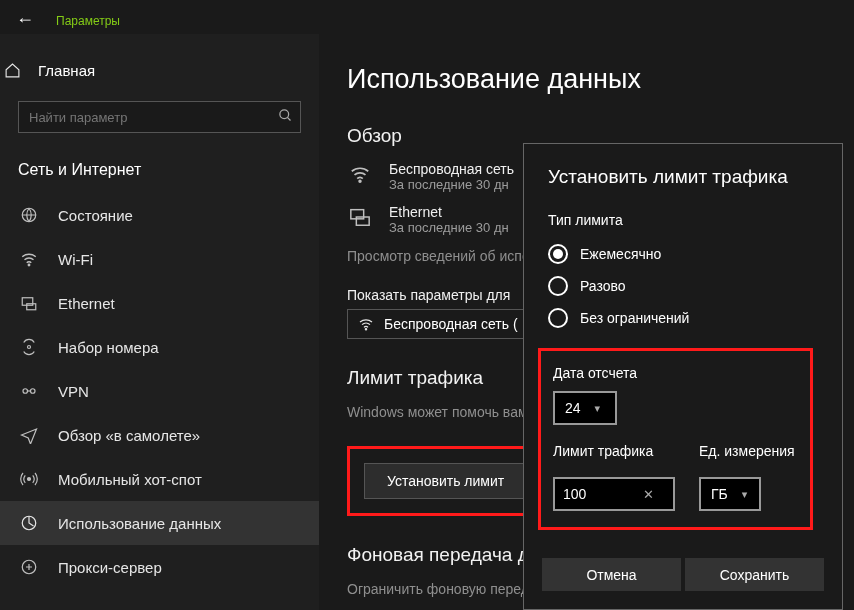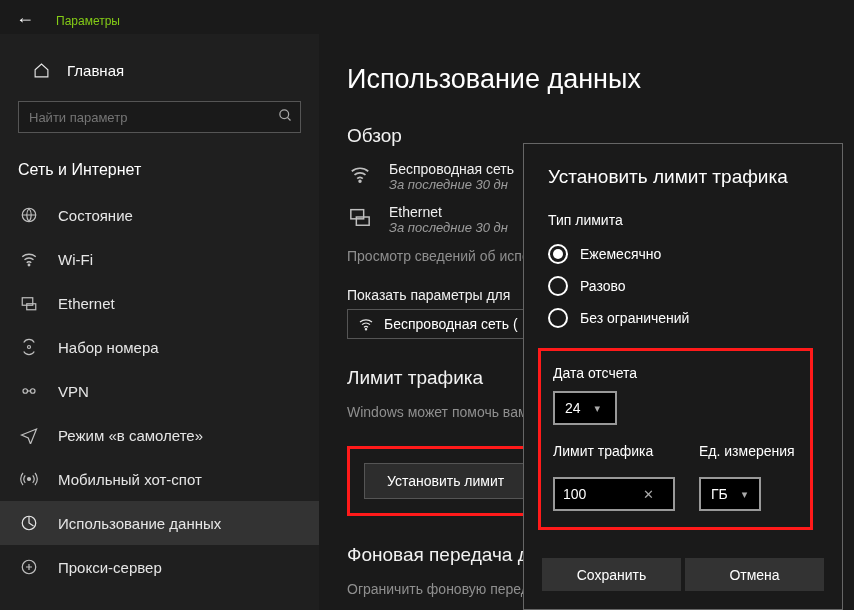--- a/index.html
+++ b/index.html
@@ -2,39 +2,39 @@
 <html><head>
   <meta charset="utf-8">
   <style>
     * { margin: 0; padding: 0; box-sizing: border-box; font-family: "Segoe UI", Tahoma, sans-serif; }
     body { width: 854px; height: 610px; background: #1a1a1a; color: #ffffff; overflow: hidden; position: relative; }
     .topbar { height: 34px; display: flex; align-items: center; padding-left: 16px; gap: 22px; }
     .back-arrow { font-size: 18px; color: #fff; cursor: pointer; }
     .topbar-title { font-size: 12px; color: #84cc16; margin-top: 8px; }
     .app { display: flex; height: calc(100% - 34px); }
     .sidebar { width: 319px; background: #1f1f1f; padding-top: 18px; overflow: hidden; }
-    .home-row { display: flex; align-items: center; gap: 16px; padding: 10px 31px; cursor: pointer; }
+    .home-row { display: flex; align-items: center; gap: 16px; padding: 10px 2px; cursor: pointer; }
     .home-row .icon { width: 20px; display: flex; justify-content: center; }
     .home-row .label { font-size: 15px; }
     .search-wrap { padding: 12px 18px 18px 18px; }
     .search { position: relative; }
     .search input { width: 100%; height: 32px; background: #1a1a1a; border: 1px solid #555; color: #a16207; padding: 0 34px 0 10px; font-size: 13px; outline: none; }
     .search .sicon { position: absolute; right: 8px; top: 7px; color: #aaa; font-size: 14px; }
     .category { padding: 10px 18px 14px 18px; font-size: 16px; color: #fff; }
     .nav-item { display: flex; align-items: center; gap: 18px; padding: 13px 18px; cursor: pointer; font-size: 15px; color: #e6e6e6; }
     .nav-item.active { background: #333333; }
     .nav-item .icon { width: 22px; display: flex; justify-content: center; color: #bfbfbf; font-size: 16px; }
     .main { flex: 1; background: #1a1a1a; padding: 30px 0 0 28px; overflow: hidden; position: relative; }
     .page-title { font-size: 27px; font-weight: 300; margin-bottom: 30px; }
     .section-title { font-size: 19px; font-weight: 400; margin-bottom: 14px; color: #f2f2f2; }
     .section-title.mt { margin-top: 28px; }
     .net-row { display: flex; gap: 16px; margin-bottom: 12px; }
     .net-row .nicon { width: 26px; display: flex; justify-content: center; align-items: flex-start; color: #bfbfbf; font-size: 18px; padding-top: 2px; }
     .net-row .ntext .nlabel { font-size: 14px; color: #f0f0f0; }
-    .net-row .ntext .nsub { font-size: 13px; color: #9c9c9c; font-style: italic; }
+    .net-row .ntext .nsub { font-size: 13px; color: #9c9c9c; }
     .desc { font-size: 14px; color: #8f8f8f; line-height: 1.4; margin-bottom: 10px; max-width: 440px; }
     .show-label { font-size: 14px; color: #f0f0f0; margin-top: 20px; margin-bottom: 6px; }
     .dropdown { display: inline-flex; align-items: center; gap: 10px; border: 1px solid #555; padding: 6px 10px; font-size: 14px; cursor: pointer; }
     .dropdown .dicon { font-size: 14px; }
     .highlight-set { border: 3px solid #ff1a1a; display: inline-block; padding: 14px 14px; margin-top: 14px; }
     .btn { display: inline-block; background: #2d2d2d; border: 1px solid #555; color: #fff; padding: 9px 22px; font-size: 14px; cursor: pointer; }
     
     .dialog { position: absolute; right: 11px; top: 143px; width: 320px; border: 1px solid #666; background: #1a1a1a; padding: 22px 0 18px 0; }
     .dialog-inner { padding: 0 24px; }
     .dialog-title { font-size: 19px; font-weight: 400; margin-bottom: 24px; }
@@ -131,21 +131,21 @@
           </svg>
         </span>
       <span>VPN</span>
     </div>
     <div class="nav-item">
       <span class="icon">
           <svg width="18" height="18" viewBox="0 0 24 24" fill="none" stroke="#bfbfbf" stroke-width="1.6">
             <path d="M2 12l20-8-8 20-3-8-9-4z"></path>
           </svg>
         </span>
-      <span>Режим «в самолете»</span>
+      <span>Обзор «в самолете»</span>
     </div>
     <div class="nav-item">
       <span class="icon">
           <svg width="18" height="18" viewBox="0 0 24 24" fill="none" stroke="#bfbfbf" stroke-width="1.6">
             <circle cx="12" cy="12" r="2" fill="#bfbfbf"></circle>
             <path d="M7 7a8 8 0 000 10M17 7a8 8 0 010 10M4 4a12 12 0 000 16M20 4a12 12 0 010 16"></path>
           </svg>
         </span>
       <span>Мобильный хот-спот</span>
     </div>
@@ -259,16 +259,16 @@
         <div class="dlabel">Ед. измерения</div>
         <div class="select" style="width:62px">
           <span>ГБ</span>
           <span class="chev">▾</span>
         </div>
       </div>
     </div>
   </div>
 
   <div class="dialog-buttons">
+    <div class="dbtn">Отмена</div>
     <div class="dbtn">Сохранить</div>
-    <div class="dbtn">Отмена</div>
   </div>
 </div>
 
 </body></html>

